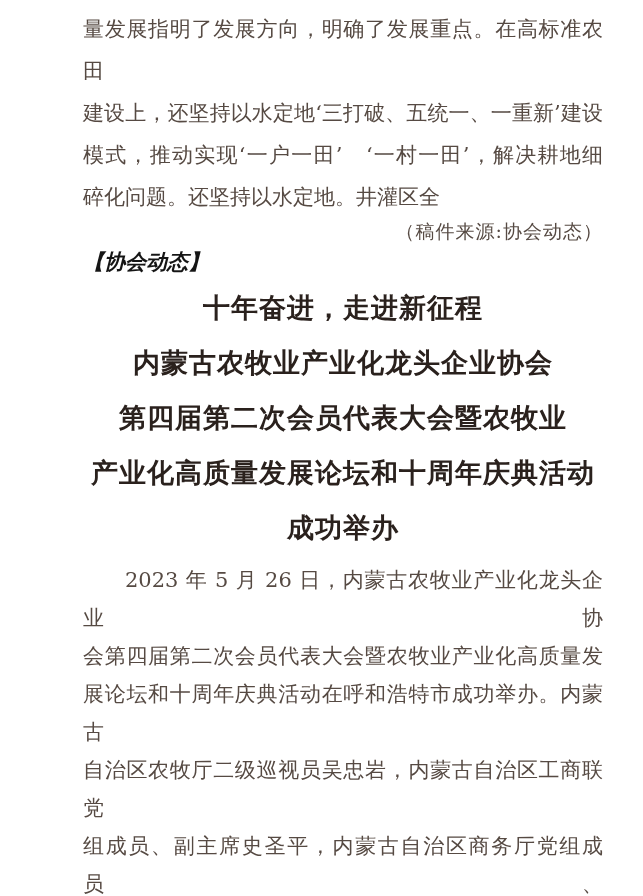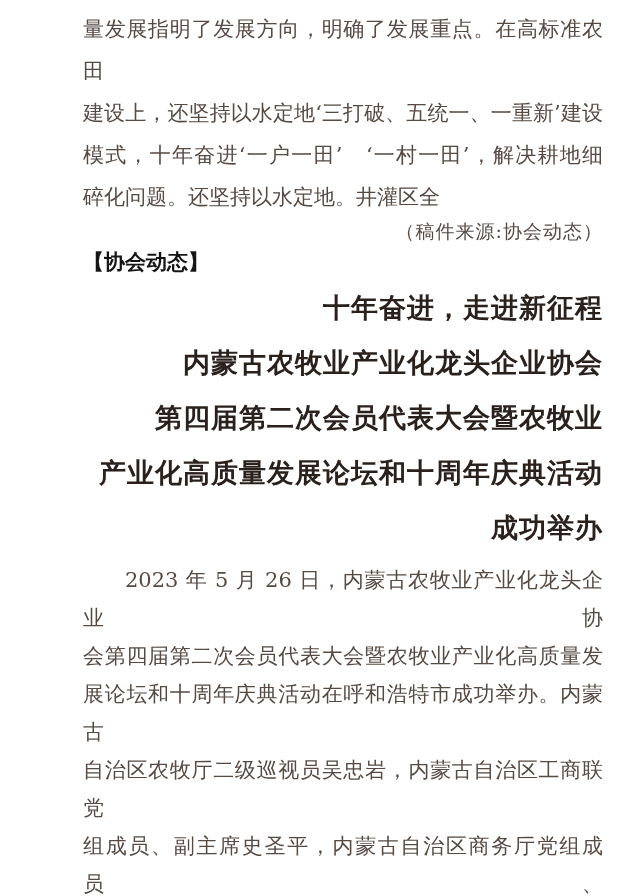--- a/index.html
+++ b/index.html
@@ -41,45 +41,46 @@
     text-align: right;
     letter-spacing: 1px;
   }
   .section-header {
     font-family: "DejaVu Sans", "Liberation Sans", sans-serif;
     font-size: 21px;
     line-height: 36px;
     font-weight: bold;
     color: #151515;
     text-align: left;
+    font-style: italic;
   }
   .title-line {
     font-size: 27px;
     line-height: 55px;
     font-weight: bold;
     color: #2a211d;
-    text-align: right;
+    text-align: center;
     letter-spacing: 1px;
   }
   .article-body {
     margin-top: 6px;
   }
   .article-body .jline {
     line-height: 38px;
   }
 </style>
 </head>
 <body>
 
 <div class="page">
 
   <div>
     <div class="jline">量发展指明了发展方向，明确了发展重点。在高标准农田</div>
     <div class="jline">建设上，还坚持以水定地‘三打破、五统一、一重新’建设</div>
-    <div class="jline">模式，十年奋进‘一户一田’　‘一村一田’，解决耕地细</div>
+    <div class="jline">模式，推动实现‘一户一田’　‘一村一田’，解决耕地细</div>
     <div class="jline partial">碎化问题。还坚持以水定地。井灌区全</div>
   </div>
 
   <div class="source">（稿件来源:协会动态）</div>
 
   <div class="section-header">【协会动态】</div>
 
   <div>
     <div class="title-line">十年奋进，走进新征程</div>
     <div class="title-line">内蒙古农牧业产业化龙头企业协会</div>

